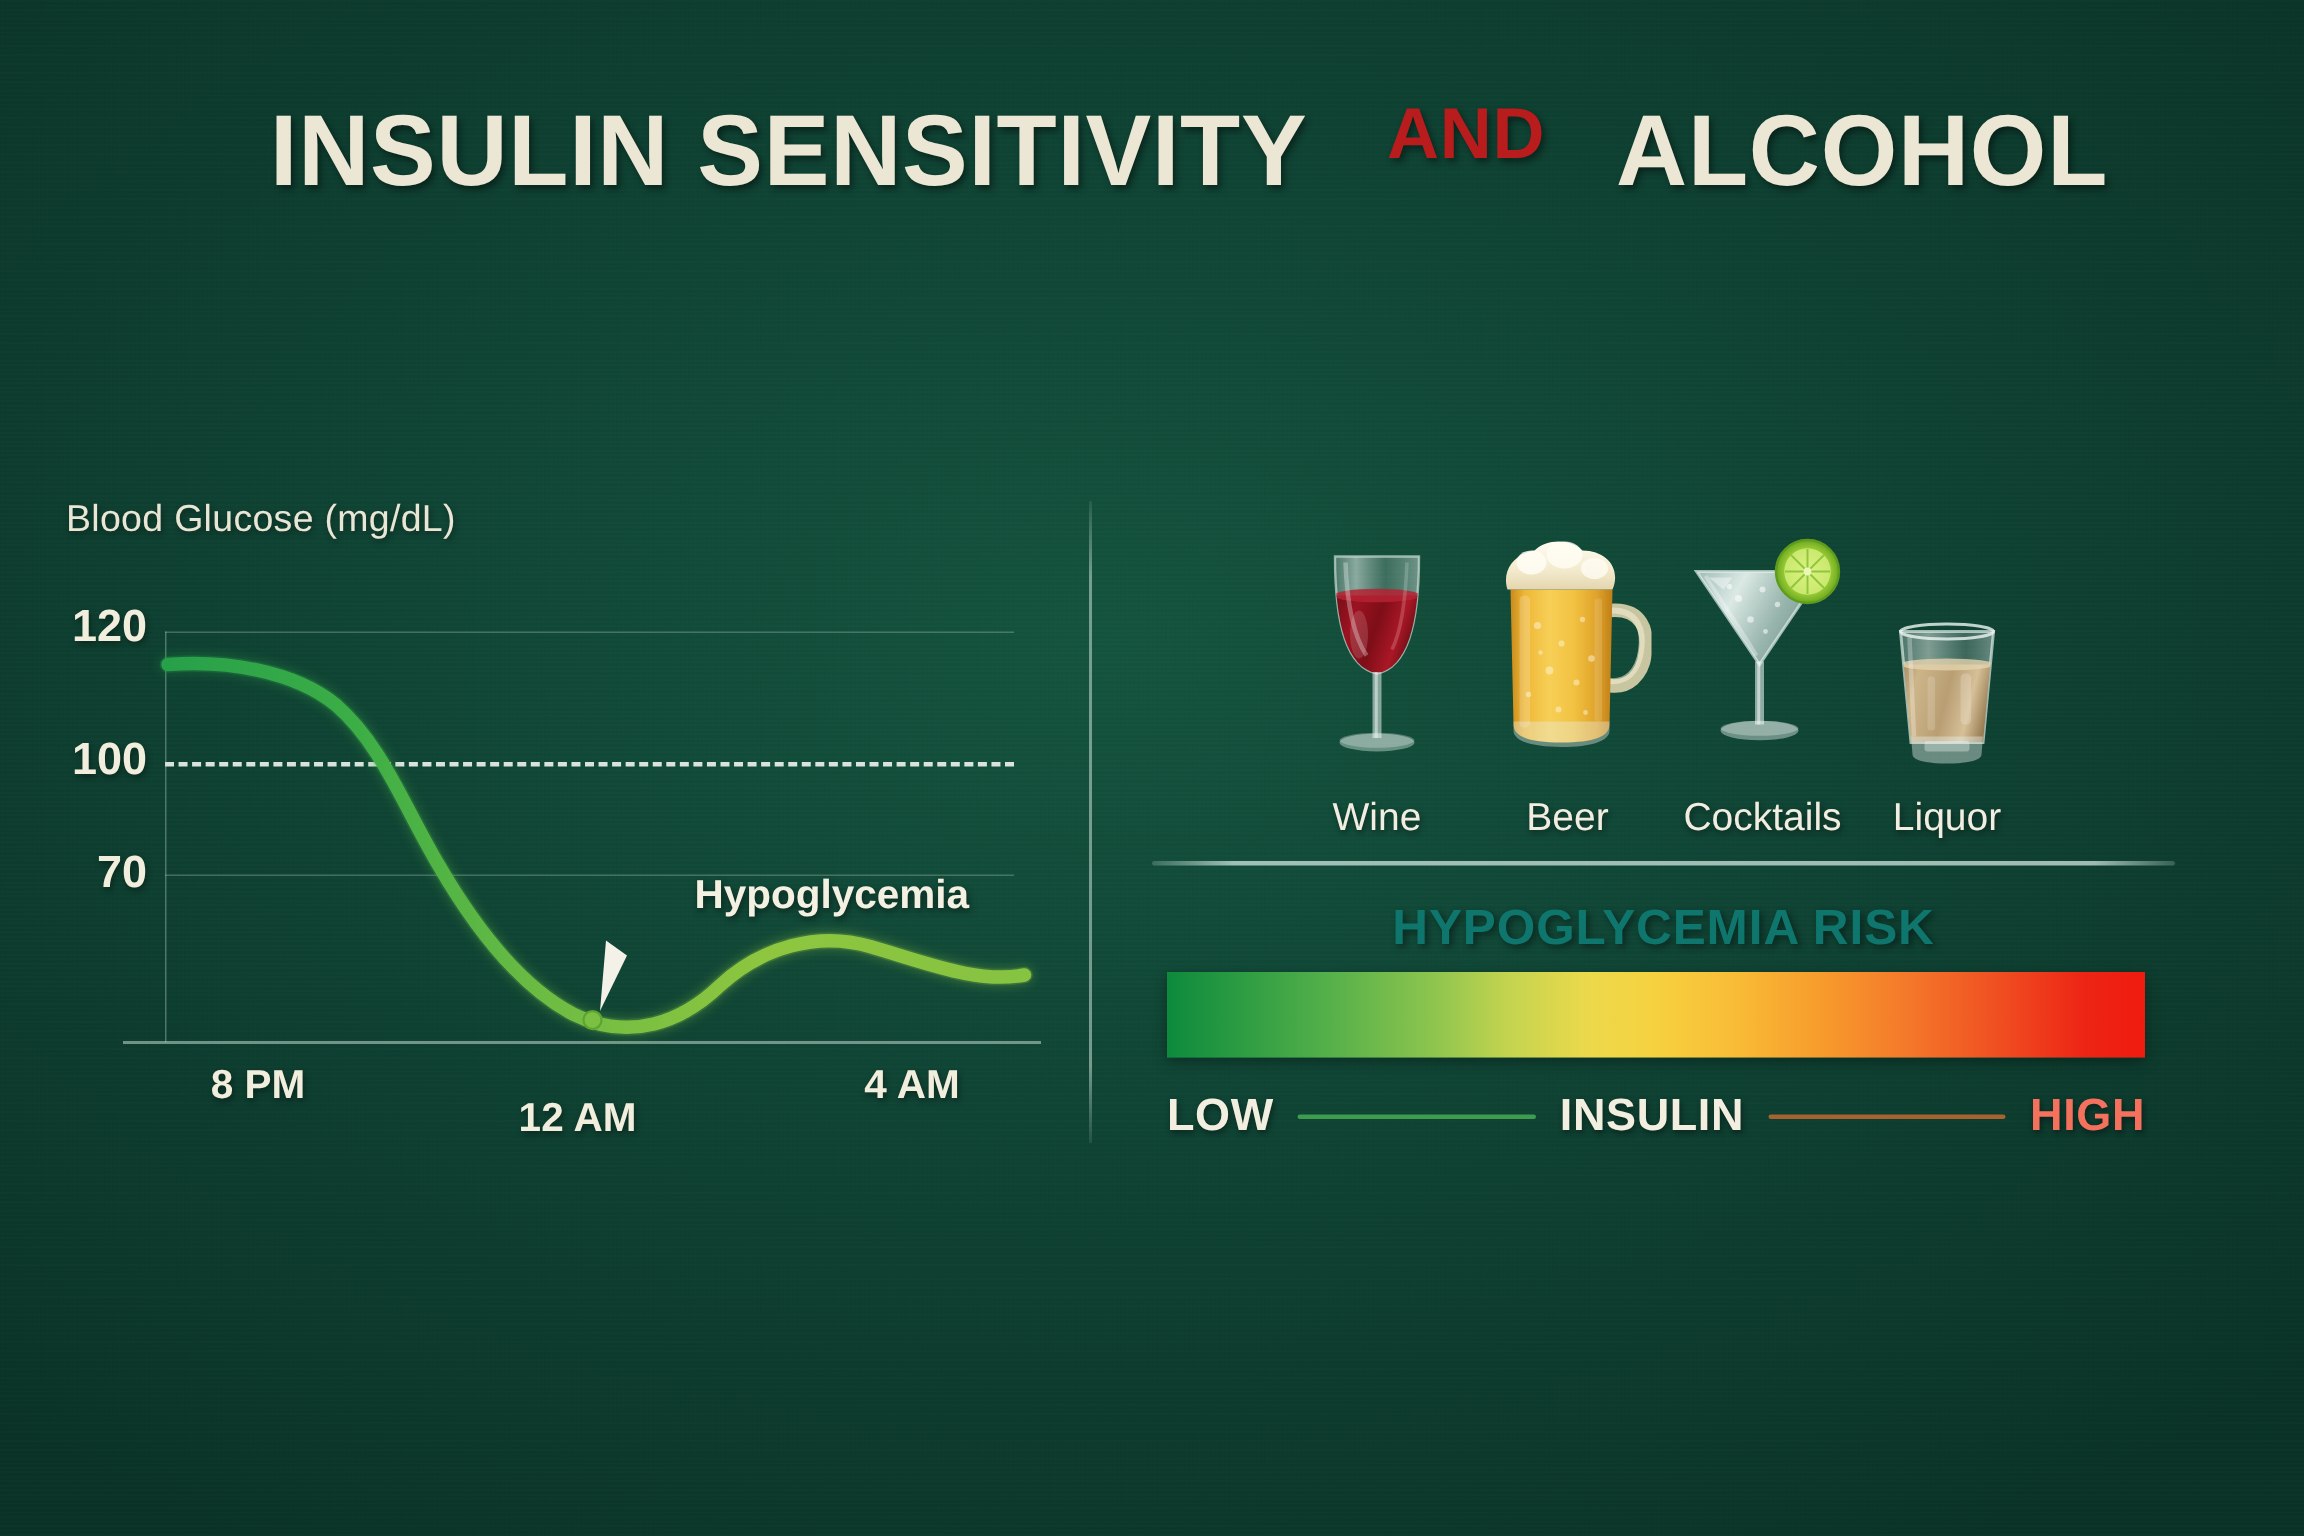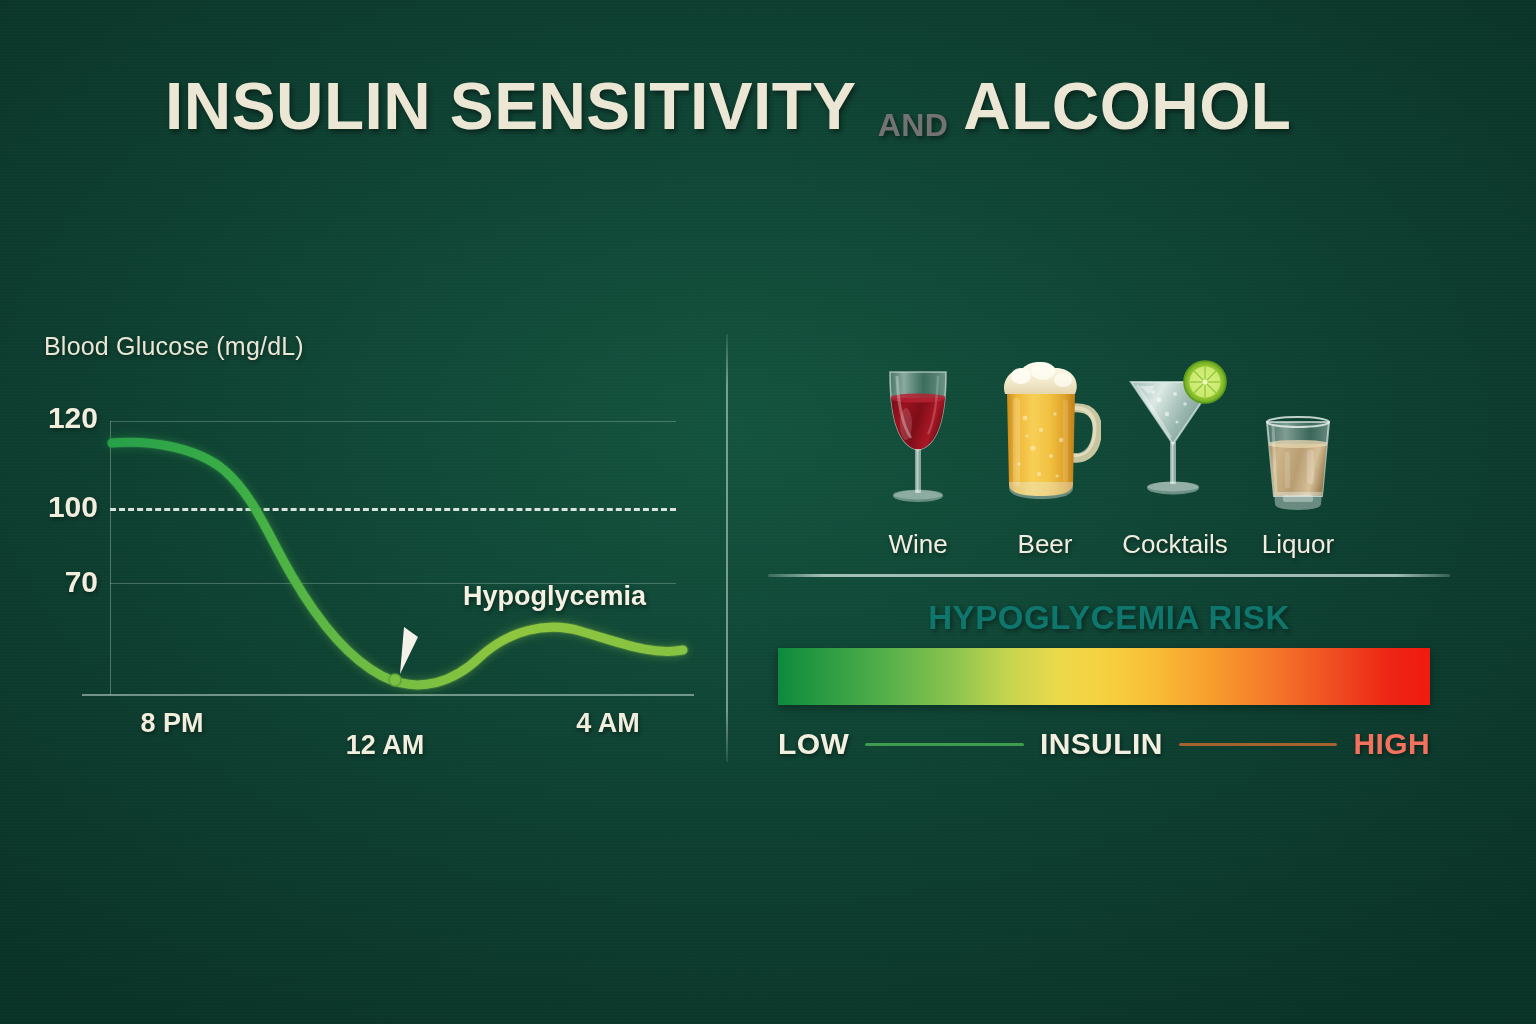--- a/index.html
+++ b/index.html
@@ -14,32 +14,32 @@
   .noise{
     position:absolute; inset:0;
     background-image:
       repeating-linear-gradient(0deg, rgba(255,255,255,.012) 0 1px, transparent 1px 3px),
       repeating-linear-gradient(90deg, rgba(0,0,0,.012) 0 1px, transparent 1px 3px);
     pointer-events:none;
   }
 
   
   #title{
-    position:absolute; left:158px; top:62px; width:1220px; height:82px;
-    display:flex; align-items:flex-end; white-space:nowrap;
+    position:absolute; left:173px; top:62px; width:1220px; height:82px;
+    display:flex; align-items:flex-start; white-space:nowrap;gap:32px;
   }
   #title .t-main{
     font-size:67px; font-weight:bold; letter-spacing:.5px;
     color:#ece7d4; text-shadow:2px 3px 5px rgba(0,0,0,.45);
     font-family:"Liberation Sans", sans-serif;
     transform:scaleX(.98);
   }
   #title .t-small{
-    font-size:32px; font-weight:bold; letter-spacing:.5px;
-    color:#737373; text-shadow:2px 3px 5px rgba(0,0,0,.45);
+    font-size:48px; font-weight:bold; letter-spacing:.5px;
+    color:#b91c1c; text-shadow:2px 3px 5px rgba(0,0,0,.45);
     padding:0 12px 0 14px;
   }
 
   
   #chart-panel{ position:absolute; left:0px; top:300px; width:720px; height:470px;padding-left:16px; }
   #y-axis-title{
     position:absolute; left:44px; top:32px;
     font-size:25px; color:#eae6d6; letter-spacing:.2px;
     text-shadow:1px 2px 4px rgba(0,0,0,.4);
   }

